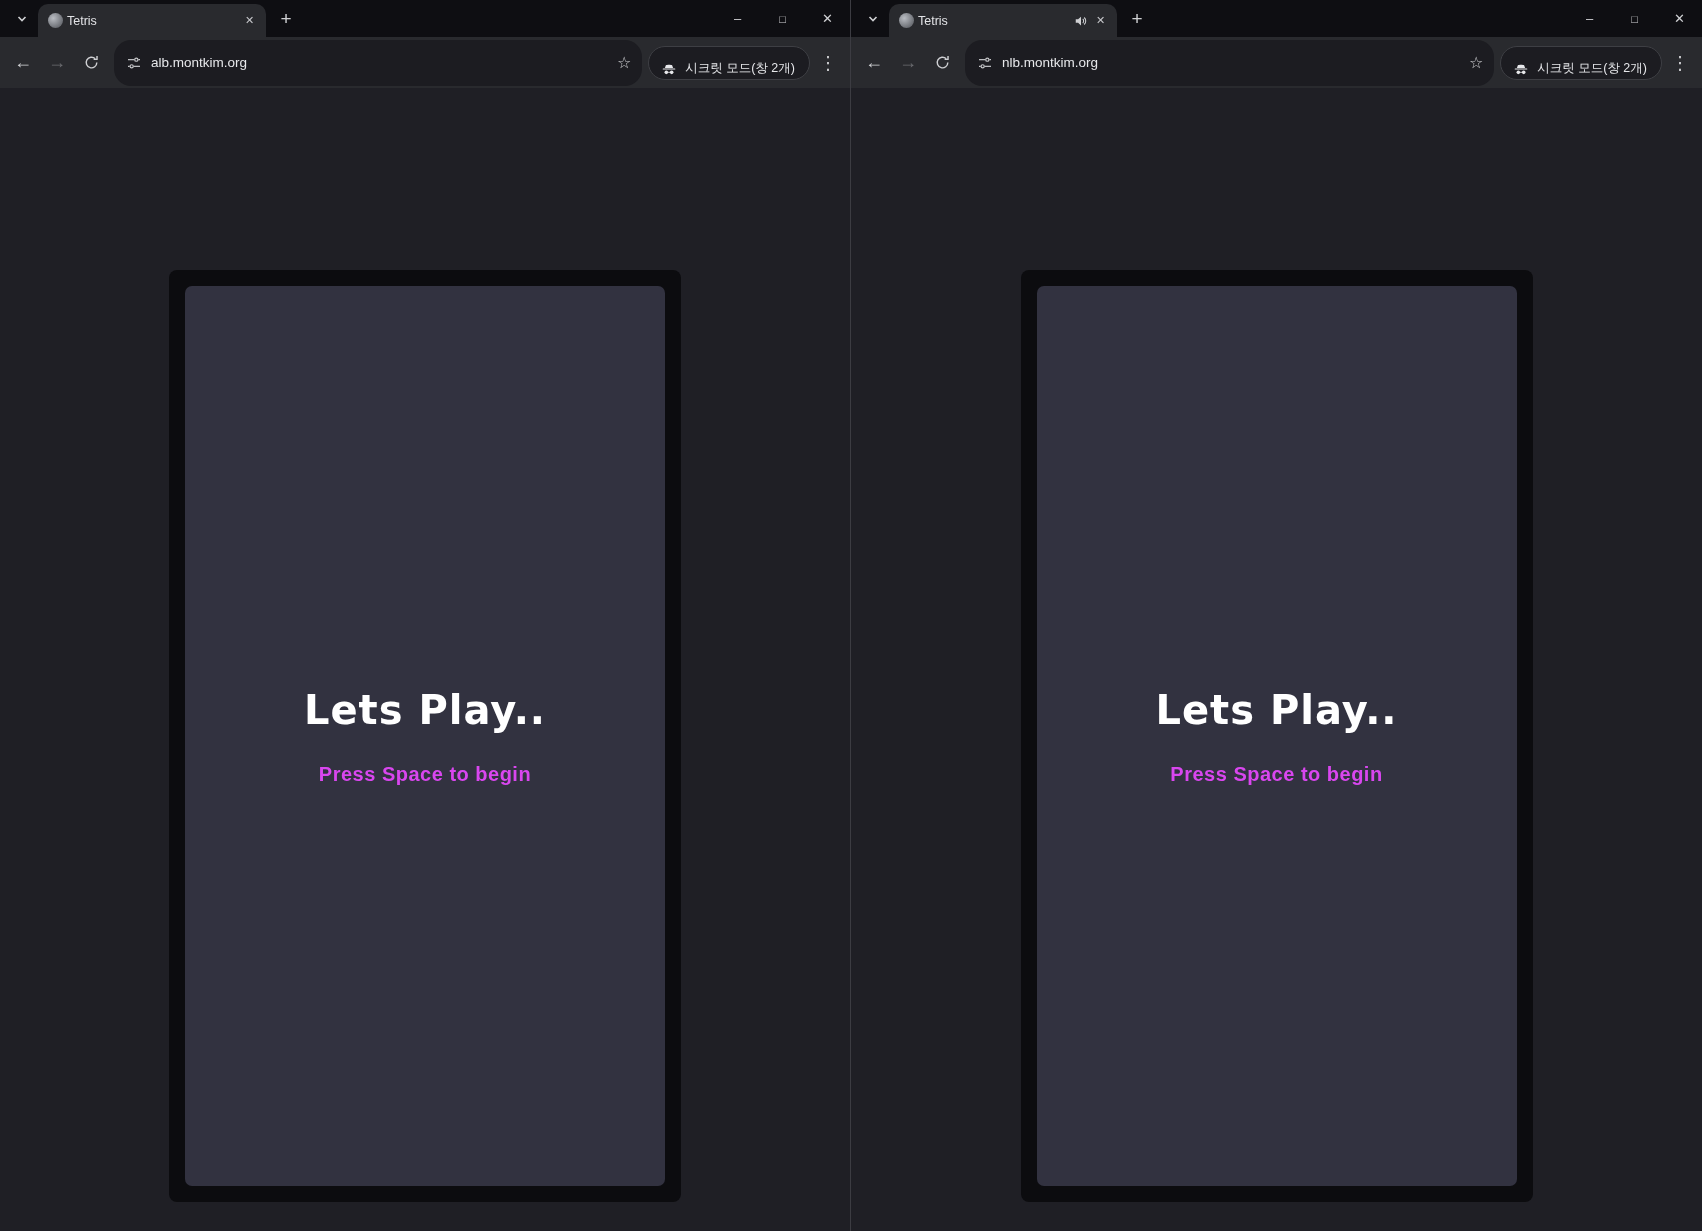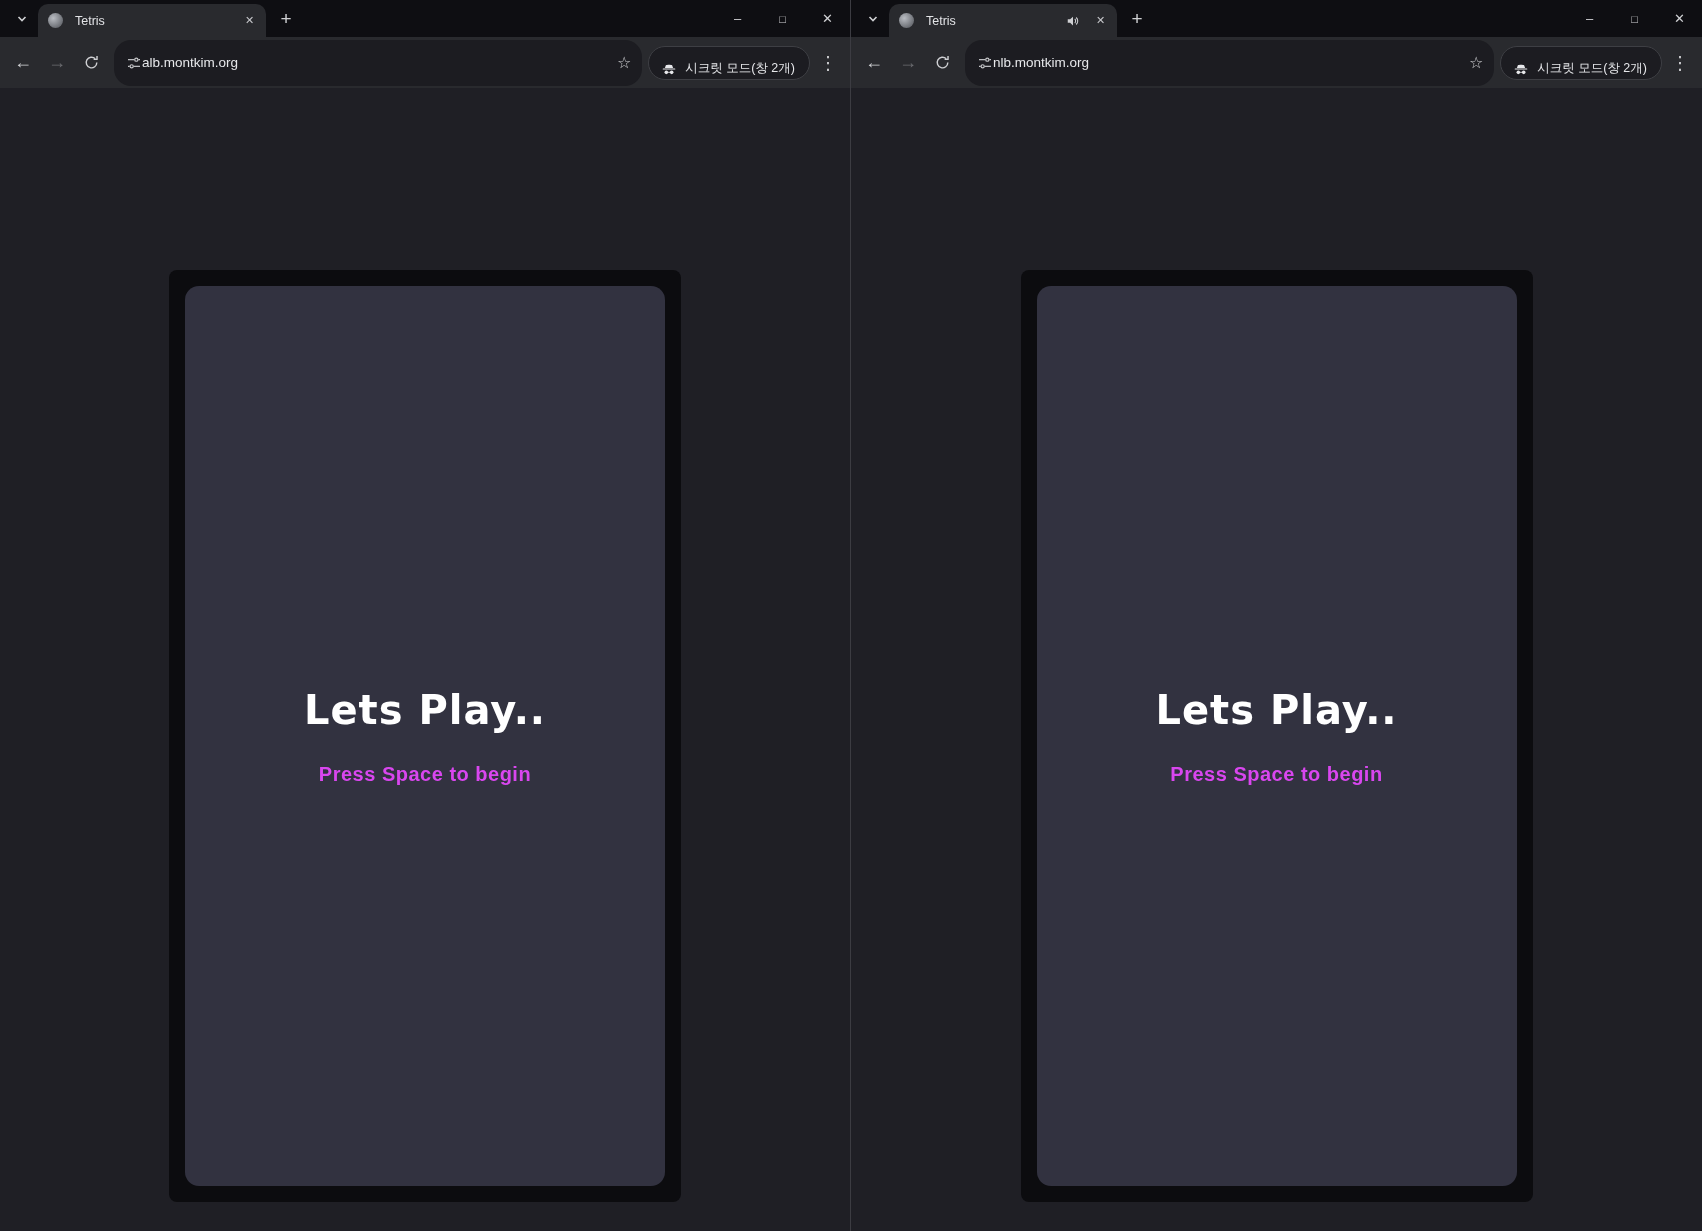--- a/index.html
+++ b/index.html
@@ -5,45 +5,45 @@
   * { box-sizing: border-box; margin: 0; padding: 0; }
   html,body { width:1702px; height:1231px; overflow:hidden; background:#000; font-family:"Liberation Sans","DejaVu Sans",sans-serif; }
   body { display:flex; }
 
   .window { width:851px; height:1231px; display:flex; flex-direction:column; background:#1f1f25; }
   .window.left { border-right:1px solid #3c3c42; }
 
   
   .tabstrip { height:37px; background:#0e0e12; display:flex; align-items:flex-end; padding:0 0 0 6px; position:relative; flex:none; }
   .tab-search-btn { width:28px; height:28px; margin:0 2px 4px 2px; display:flex; align-items:center; justify-content:center; border-radius:50%; cursor:pointer; }
-  .tab { height:33px; width:228px; background:#292a2e; border-radius:10px 10px 0 0; display:flex; align-items:center; padding:0 8px 0 10px; gap:12px; cursor:pointer; }
+  .tab { height:33px; width:228px; background:#292a2e; border-radius:10px 10px 0 0; display:flex; align-items:center; padding:0 8px 0 10px; gap:4px; cursor:pointer; }
   .favicon { width:15px; height:15px; border-radius:50%; background:radial-gradient(circle at 35% 35%, #b9bcc2, #6d7076 70%); flex:none; }
   .tab-title { flex:1; color:#e2e3e6; font-size:12.5px; white-space:nowrap; overflow:hidden; }
   .tab-audio { flex:none; display:flex; align-items:center; }
   .tab-close { flex:none; width:17px; height:17px; border-radius:50%; color:#c6c7cb; font-size:11px; line-height:17px; text-align:center; cursor:pointer; }
   .new-tab-btn { width:28px; height:28px; margin:0 0 4px 6px; display:flex; align-items:center; justify-content:center; color:#cfd0d3; font-size:19px; border-radius:50%; cursor:pointer; }
   .win-controls { position:absolute; right:0; top:0; height:37px; display:flex; }
   .win-btn { width:45px; height:37px; display:flex; align-items:center; justify-content:center; color:#d2d3d6; font-size:13px; cursor:pointer; }
   .win-btn.max { font-size:11px; }
 
   
   .toolbar { height:51px; background:#292a2e; display:flex; align-items:center; padding:0 8px 0 6px; flex:none; }
   .nav-btn { width:34px; height:34px; border-radius:50%; display:flex; align-items:center; justify-content:center; color:#cfd0d3; font-size:18px; flex:none; cursor:pointer; }
   .nav-btn.disabled { color:#6b6c70; }
-  .omnibox { flex:1; height:46px; background:#1c1c21; border-radius:17px; display:flex; align-items:center; padding:0 4px 0 12px; margin:0 6px; cursor:text; }
+  .omnibox { flex:1; height:46px; background:#1c1c21; border-radius:17px; display:flex; align-items:center; padding:0 4px 0 12px; gap:9px; margin:0 6px; cursor:text; }
   .url-text { flex:1; color:#e7e8eb; font-size:13.5px; white-space:nowrap; overflow:hidden; }
   .star-btn { width:28px; height:28px; display:flex; align-items:center; justify-content:center; color:#c9cacd; font-size:16px; border-radius:50%; flex:none; cursor:pointer; }
   .incog-badge { height:34px; background:#1c1c21; border:1px solid #3e3f44; border-radius:17px; display:flex; align-items:center; gap:8px; padding:0 14px 0 12px; flex:none; margin-right:4px; }
   .incog-badge span { color:#e7e8eb; font-size:12.5px; white-space:nowrap;margin-top:12px; }
   .menu-btn { width:28px; height:34px; display:flex; align-items:center; justify-content:center; color:#cfd0d3; font-size:18px; flex:none; cursor:pointer; }
 
   
   .content { flex:1; background:#1f1f25; display:flex; justify-content:center; align-items:flex-start; overflow:hidden; }
   .game-frame { margin-top:182px; width:512px; height:932px; background:#0c0c0f; border-radius:8px; padding:16px; flex:none; }
-  .game-board { width:100%; height:100%; background:#323240; border-radius:14px; display:flex; flex-direction:column; align-items:center; justify-content:center; }
+  .game-board { width:100%; height:100%; background:#323240; border-radius:7px; display:flex; flex-direction:column; align-items:center; justify-content:center; }
   .game-title { color:#ffffff; font-size:40px; font-weight:bold; letter-spacing:1px; font-family:"DejaVu Sans","Liberation Sans",sans-serif; }
   .game-sub { margin-top:30px; color:#d946ef; font-size:20px; font-weight:bold; letter-spacing:.5px; }
 
   svg { display:block; }
 </style>
 </head>
 <body>
 
 <div class="window left">
   <div class="tabstrip">

